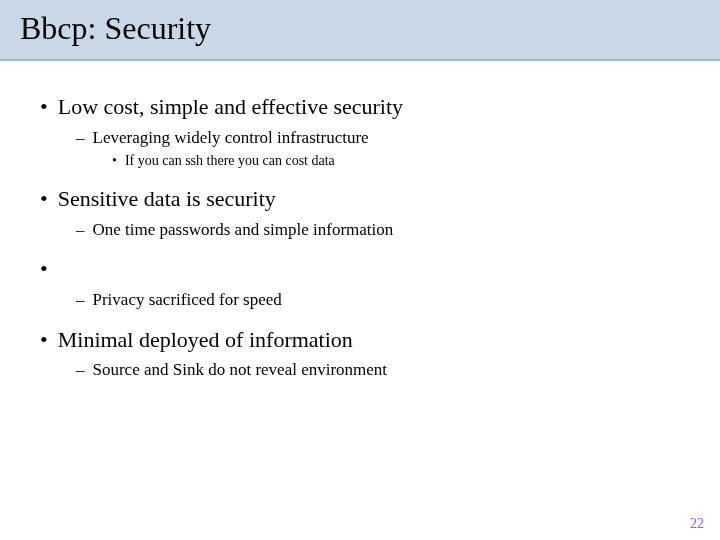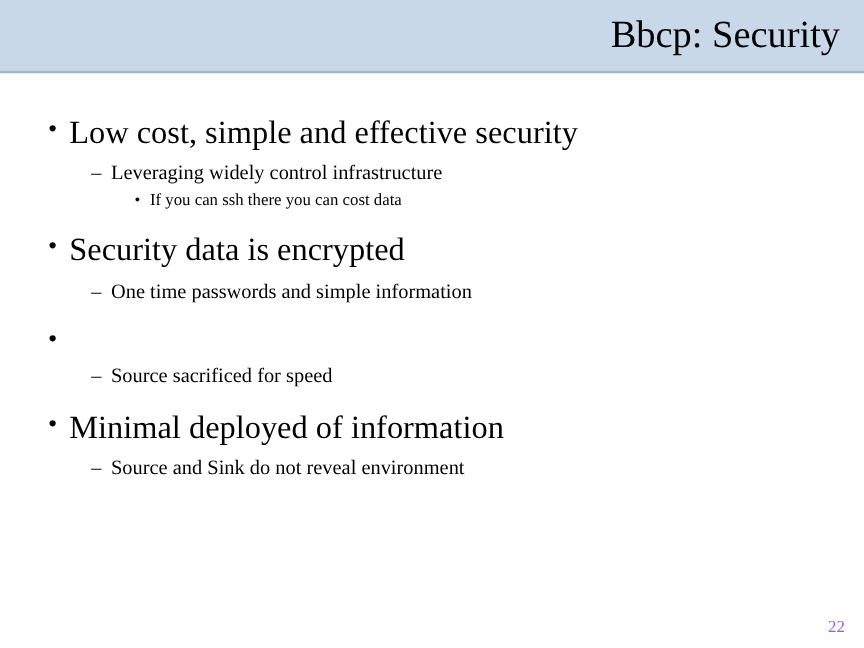--- a/index.html
+++ b/index.html
@@ -21,21 +21,21 @@
       width: 720px;
       height: 540px;
       background: #ffffff;
       display: flex;
       flex-direction: column;
       padding: 0;
     }
 
     .header {
       background: #c8d8e8;
-      text-align: right;
+      text-align: left;
       padding: 10px 20px 12px 20px;
       border-bottom: 2px solid #a0b8cc;
     }
 
     .header-title {
       font-size: 32px;
       font-weight: normal;
       color: #000000;
       font-family: Georgia, 'Times New Roman', serif;
     }
@@ -55,21 +55,21 @@
     }
 
     .bullet-l1-dot {
       font-size: 22px;
       margin-right: 10px;
       line-height: 1.3;
       flex-shrink: 0;
     }
 
     .bullet-l1-text {
-      font-size: 27px;
+      font-size: 22px;
       color: #000000;
       line-height: 1.3;
     }
 
     .bullet-l2 {
       display: flex;
       align-items: flex-start;
       margin-top: 4px;
       margin-left: 36px;
     }
@@ -137,35 +137,35 @@
       <span class="bullet-l2-text">Leveraging widely control infrastructure</span>
     </div>
 
     <div class="bullet-l3">
       <span class="bullet-l3-dot">•</span>
       <span class="bullet-l3-text">If you can ssh there you can cost data</span>
     </div>
 
     <div class="bullet-l1">
       <span class="bullet-l1-dot">•</span>
-      <span class="bullet-l1-text">Security data is encrypted</span>
+      <span class="bullet-l1-text">Sensitive data is security</span>
     </div>
 
     <div class="bullet-l2">
       <span class="bullet-l2-dash">–</span>
       <span class="bullet-l2-text">One time passwords and simple information</span>
     </div>
 
     <div class="bullet-l1">
       <span class="bullet-l1-dot">•</span>
     </div>
 
     <div class="bullet-l2">
       <span class="bullet-l2-dash">–</span>
-      <span class="bullet-l2-text">Source sacrificed for speed</span>
+      <span class="bullet-l2-text">Privacy sacrificed for speed</span>
     </div>
 
     <div class="bullet-l1">
       <span class="bullet-l1-dot">•</span>
       <span class="bullet-l1-text">Minimal deployed of information</span>
     </div>
 
     <div class="bullet-l2">
       <span class="bullet-l2-dash">–</span>
       <span class="bullet-l2-text">Source and Sink do not reveal environment</span>

